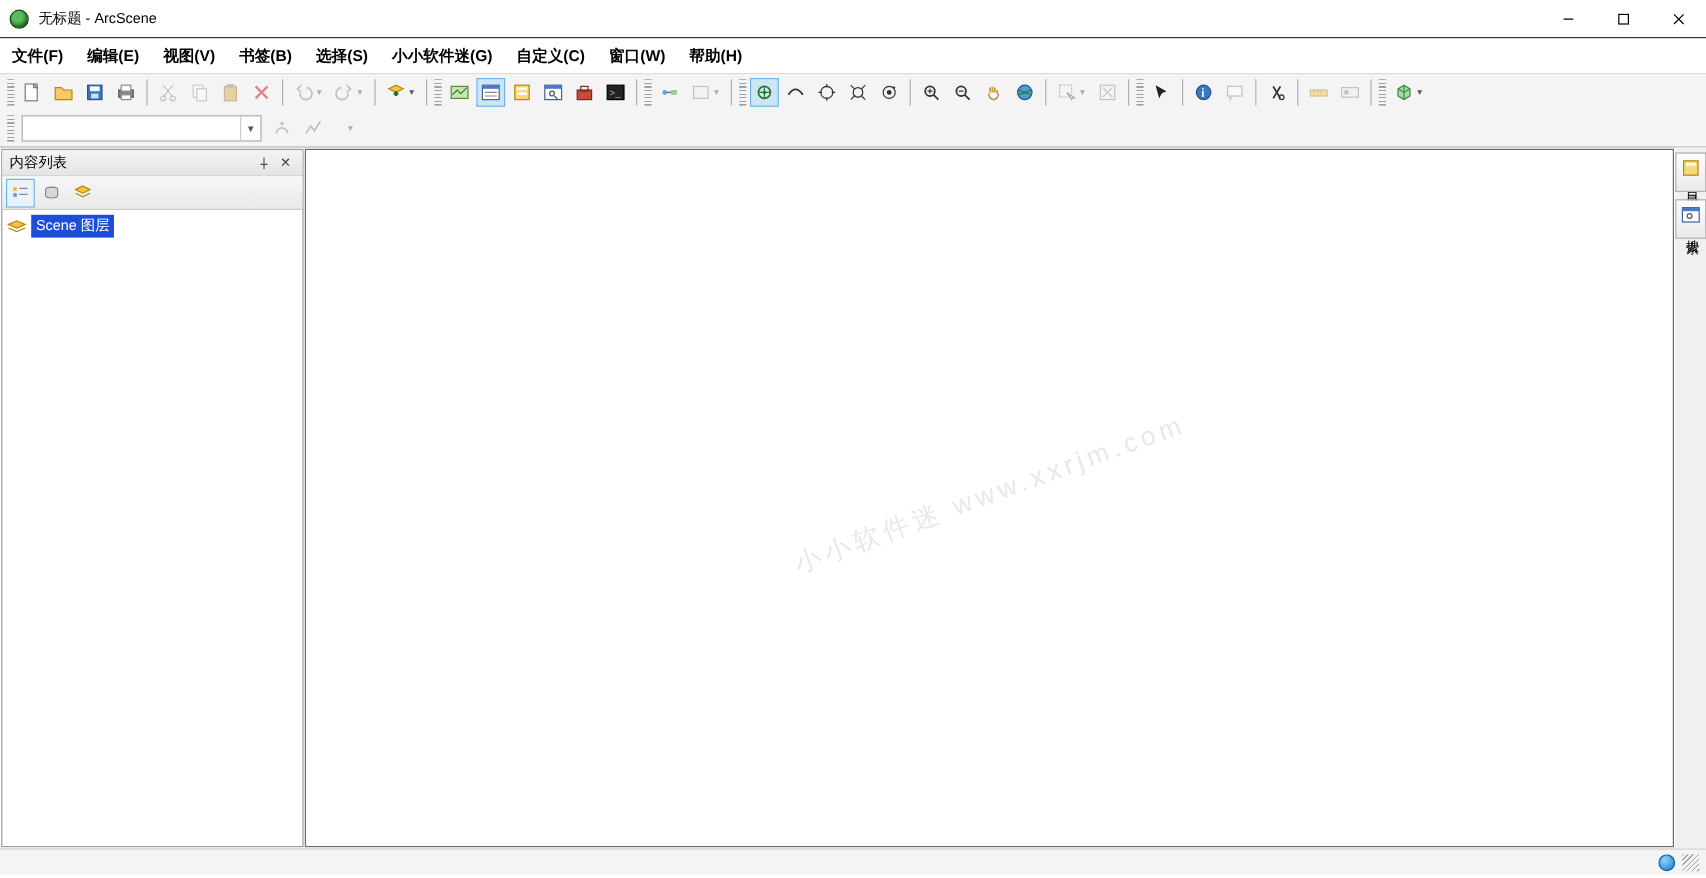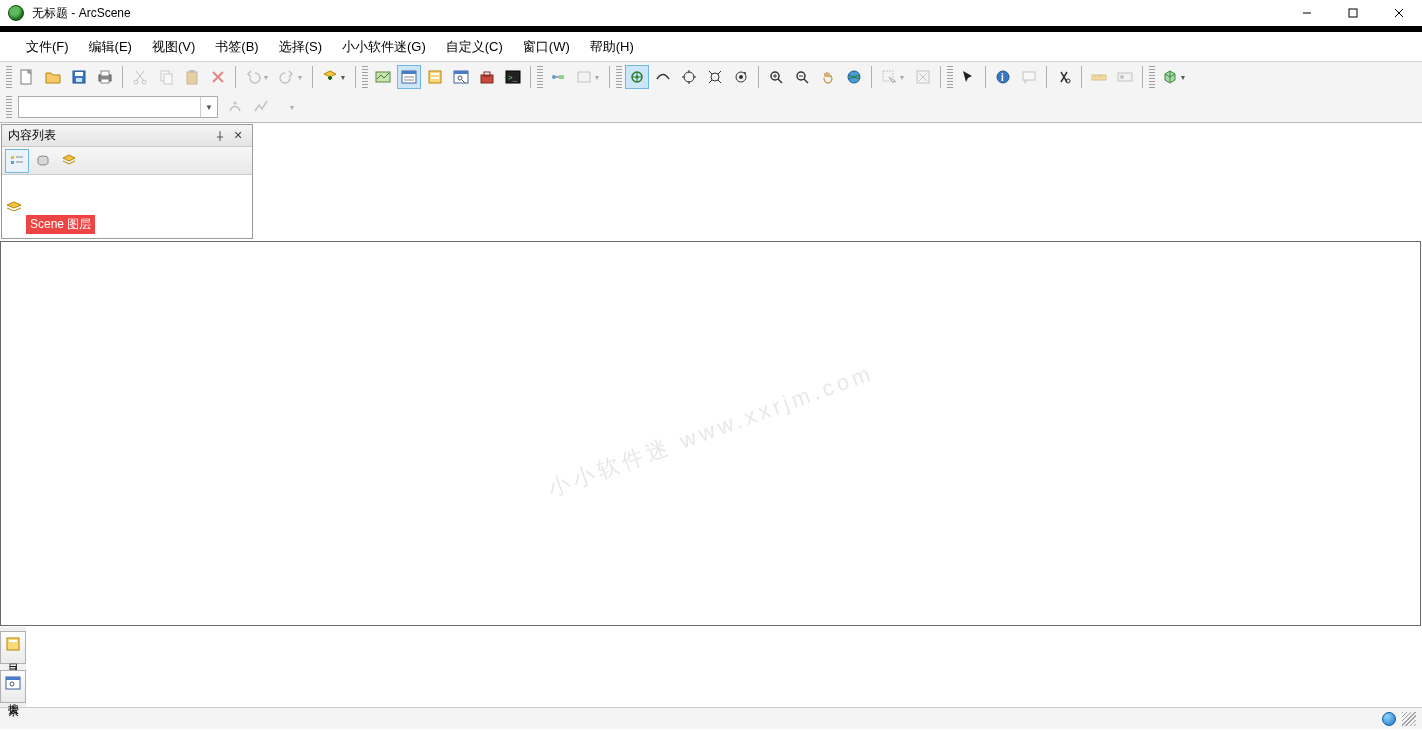--- a/index.html
+++ b/index.html
@@ -1,56 +1,56 @@
 <!DOCTYPE html>
 <html><head>
 <meta charset="utf-8">
 <style>
 * { margin: 0; padding: 0; box-sizing: border-box; font-family: "Microsoft YaHei", "Segoe UI", Tahoma, sans-serif; }
 body { background: #fff; overflow: hidden; width: 1422px; height: 732px; }
 
 
-.titlebar { height: 32px; background: #fff; display: flex; align-items: center; border-bottom: 6px solid #000000; }
+.titlebar { height: 32px; background: #fff; display: flex; align-items: center; border-bottom: 1px solid #000000; }
 .titlebar .appicon { width: 16px; height: 16px; margin: 0 8px; border-radius: 50%; background: radial-gradient(circle at 40% 35%, #5db95d 0 35%, #1a6b1a 70%); border: 1px solid #0a4a0a; }
 .titlebar .title { font-size: 12px; color: #000; }
 .titlebar .winbtns { margin-left: auto; display: flex; }
 .winbtn { width: 46px; height: 32px; display: flex; align-items: center; justify-content: center; font-size: 10px; color: #000; }
 
 
-.menubar { height: 30px; background: #fff; display: flex; align-items: center; padding: 0 16px; border-bottom: 1px solid #d4d4d4; }
+.menubar { height: 30px; background: #fff; display: flex; align-items: center; padding: 0 0; border-bottom: 1px solid #d4d4d4; font-weight: bold; }
 .menuitem { padding: 4px 10px; font-size: 13px; color: #000; }
 
 
 .toolbars { background: #f4f4f4; border-bottom: 1px solid #b8b8b8; }
 .toolbar-row { display: flex; align-items: center; padding: 2px 4px; min-height: 30px; flex-wrap: wrap; }
 .grip { width: 6px; height: 22px; margin: 0 2px; background: repeating-linear-gradient(to bottom, #a0a0a0 0 1px, transparent 1px 3px); cursor: move; }
 .tbtn { width: 24px; height: 24px; display: flex; align-items: center; justify-content: center; margin: 1px; border: 1px solid transparent; }
 .tbtn.disabled { opacity: 0.45; }
 .tbtn.active { background: #cde6f7; border: 1px solid #6fb7e8; }
 .tsep { width: 1px; height: 22px; background: #b0b0b0; margin: 0 4px; }
 .tbtn svg { width: 16px; height: 16px; }
 .tbtn.dd { width: 32px; }
 .dd-arrow { font-size: 7px; color: #555; margin-left: 2px; }
 
 .combo { width: 200px; height: 22px; border: 1px solid #ababab; background: #fff; display: flex; align-items: center; margin: 0 4px; }
 .combo input { flex: 1; border: none; outline: none; font-size: 12px; padding: 0 4px; background: transparent; }
 .combo .arrow { width: 17px; height: 20px; display: flex; align-items: center; justify-content: center; font-size: 8px; color: #555; border-left: 1px solid #ccc; }
 
 
-.main { display: flex; height: calc(100% - 32px - 30px - 64px - 22px); flex-direction: column; }
+.main { display: flex; height: calc(100% - 32px - 30px - 64px - 22px); }
 .toc-panel { width: 252px; background: #fff; border: 1px solid #9a9a9a; margin: 1px; display: flex; flex-direction: column; }
 .toc-header { height: 22px; background: linear-gradient(#f4f4f4, #e4e4e4); border-bottom: 1px solid #ccc; display: flex; align-items: center; padding: 0 6px; font-size: 12px; }
 .toc-header .spacer { flex: 1; }
 .toc-header .hbtn { width: 16px; height: 16px; display: flex; align-items: center; justify-content: center; font-size: 11px; margin-left: 2px; color: #444; }
 .toc-toolbar { height: 28px; background: linear-gradient(#f8f8f8, #e8e8e8); border-bottom: 1px solid #ccc; display: flex; align-items: center; padding: 0 2px; }
 .toc-toolbar .tbtn.sel { border: 1px solid #6fb7e8; background: #eaf3fb; }
 .toc-tree { flex: 1; padding: 4px; font-size: 12px; overflow: auto; }
 .tree-item { display: flex; align-items: center; gap: 4px; }
 .tree-item .layers-icon { width: 16px; height: 12px; }
-.tree-item .label { background: #ef4444; color: #fff; padding: 1px 4px; margin-top: 36px; }
+.tree-item .label { background: #1d4ed8; color: #fff; padding: 1px 4px; }
 
 .view { flex: 1; border: 1px solid #6a6a6a; margin: 1px 1px 1px 0; background: #fff; position: relative; }
 .watermark { position: absolute; left: 50%; top: 50%; transform: translate(-50%, -60%) rotate(-20deg); color: #e8e8e8; font-size: 22px; letter-spacing: 4px; white-space: nowrap; pointer-events: none; }
 
 .right-tabs { width: 26px; background: #f0f0f0; display: flex; flex-direction: column; gap: 6px; padding: 4px 0; }
 .rtab { border: 1px solid #b0b0b0; background: linear-gradient(#fdfdfd, #eaeaea); padding: 4px 2px; display: flex; flex-direction: column; align-items: center; gap: 3px; font-size: 11px; }
 .rtab .vtext { writing-mode: vertical-rl; letter-spacing: 2px; }
 
 
 .statusbar { height: 22px; background: #f4f4f4; border-top: 1px solid #ccc; display: flex; align-items: center; padding: 0 6px; font-size: 11px; }

